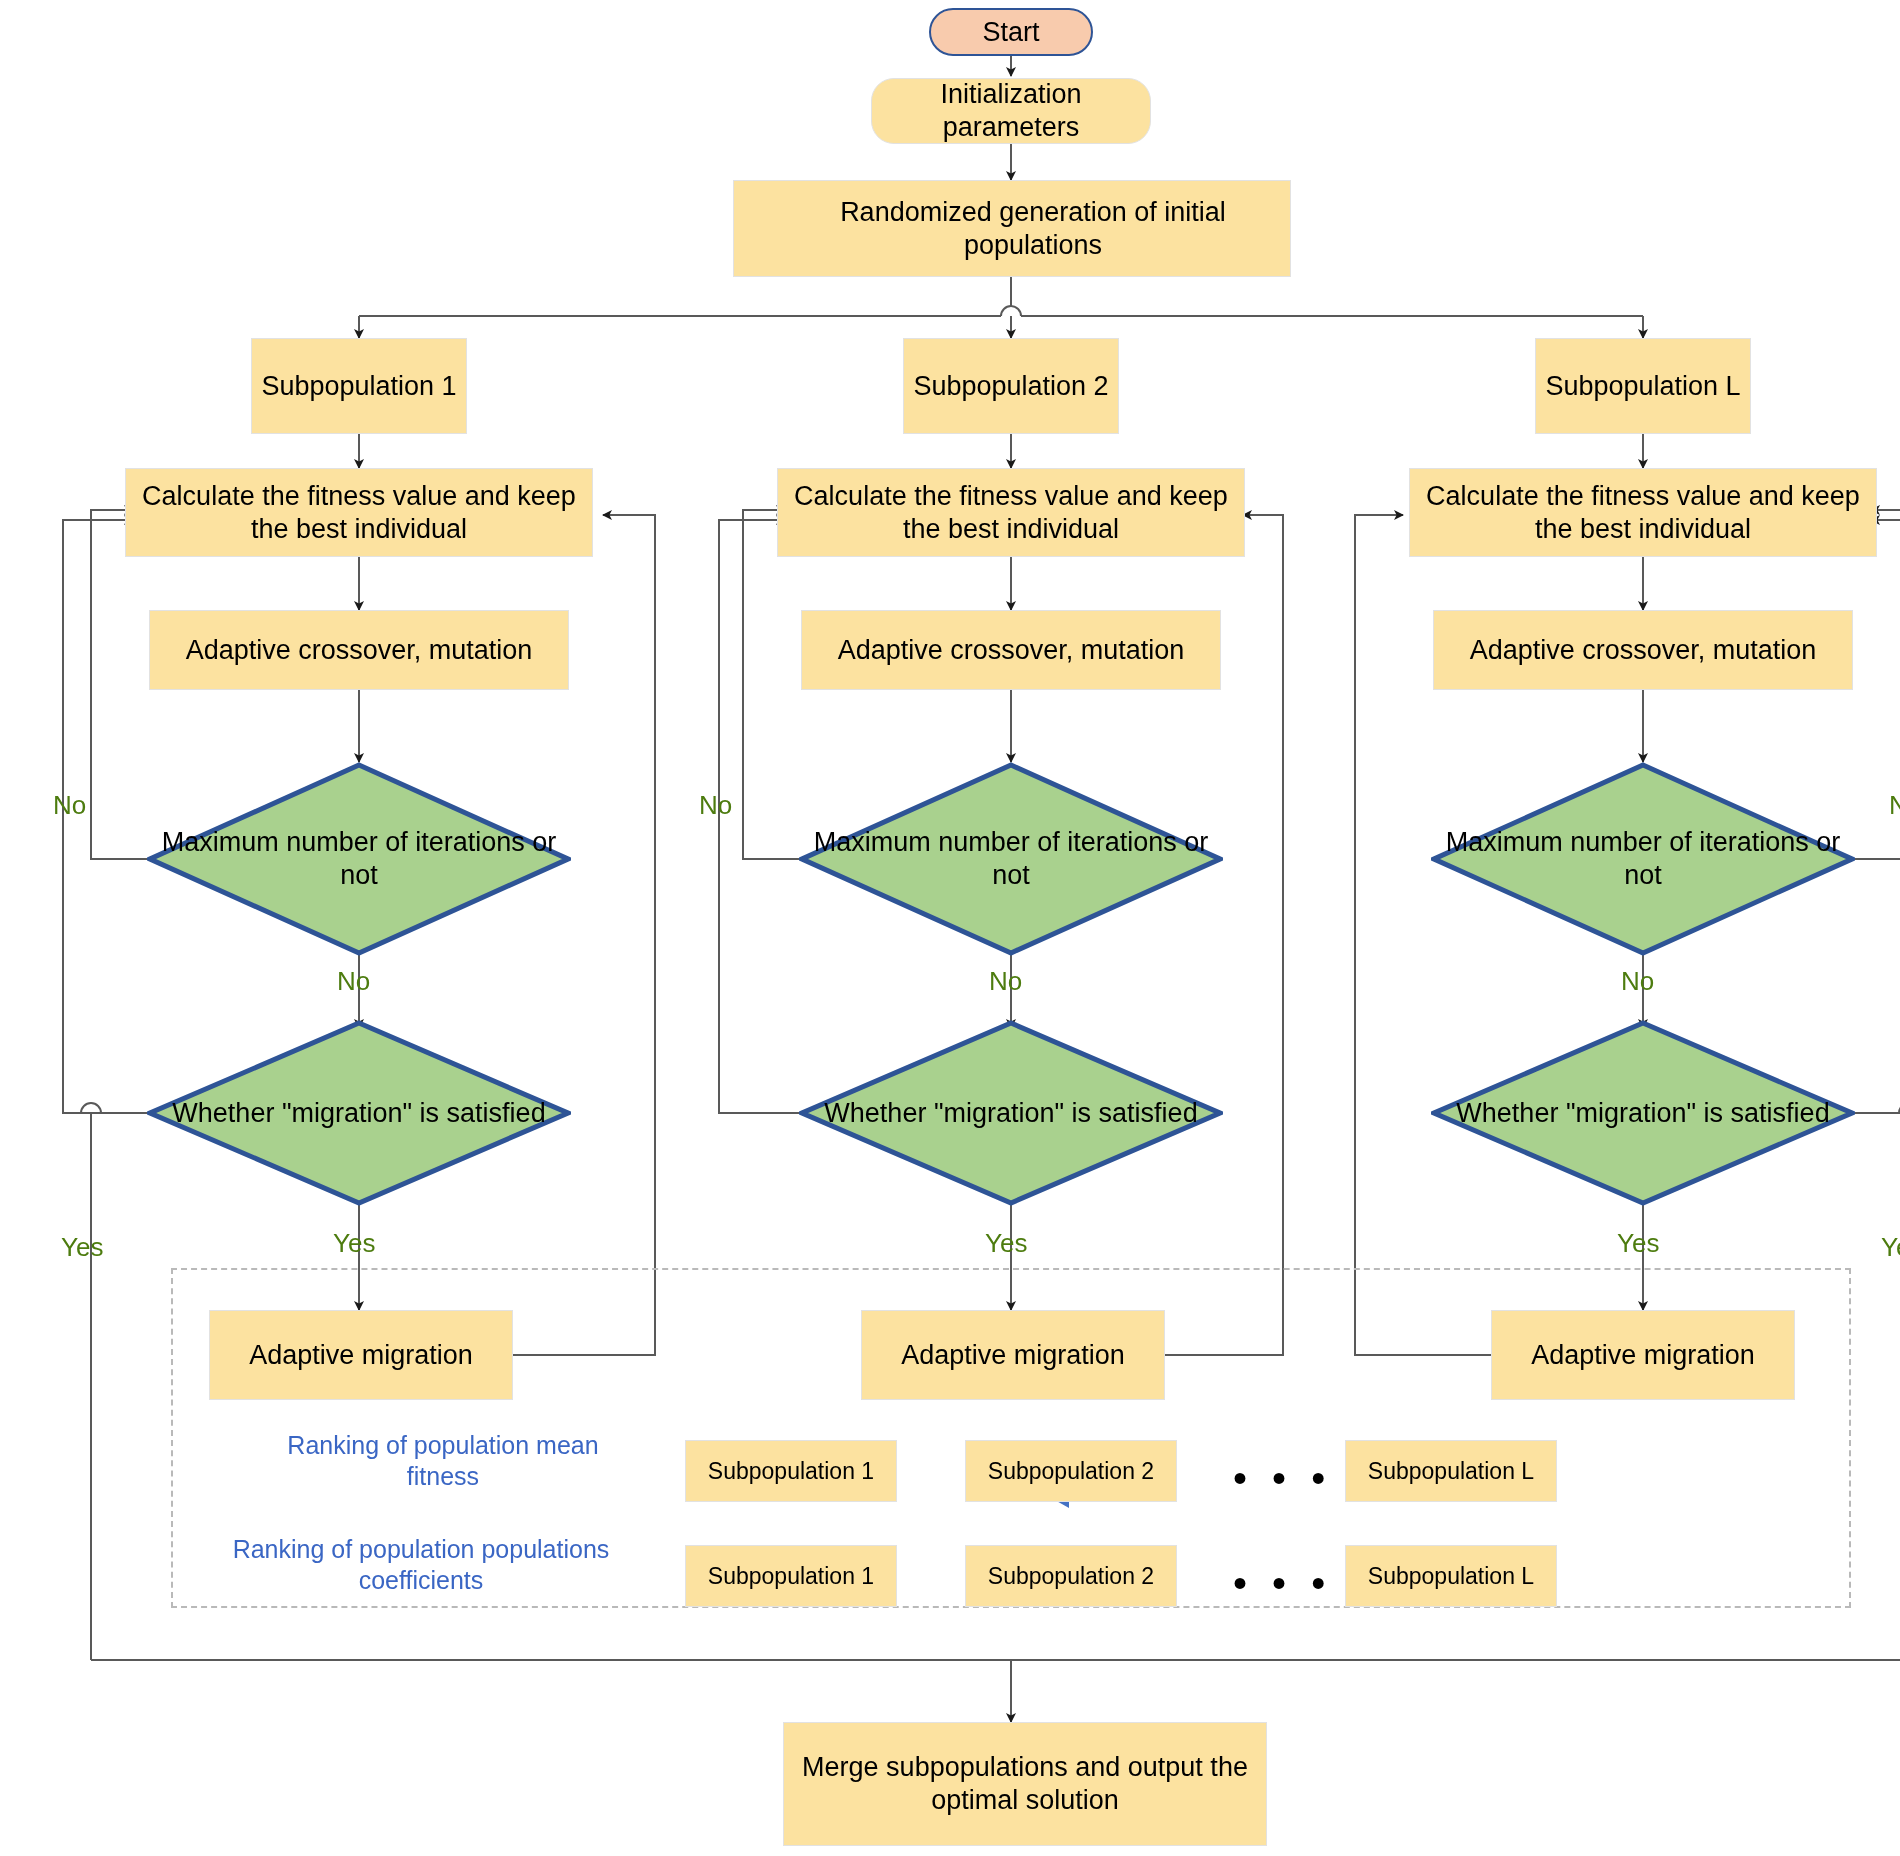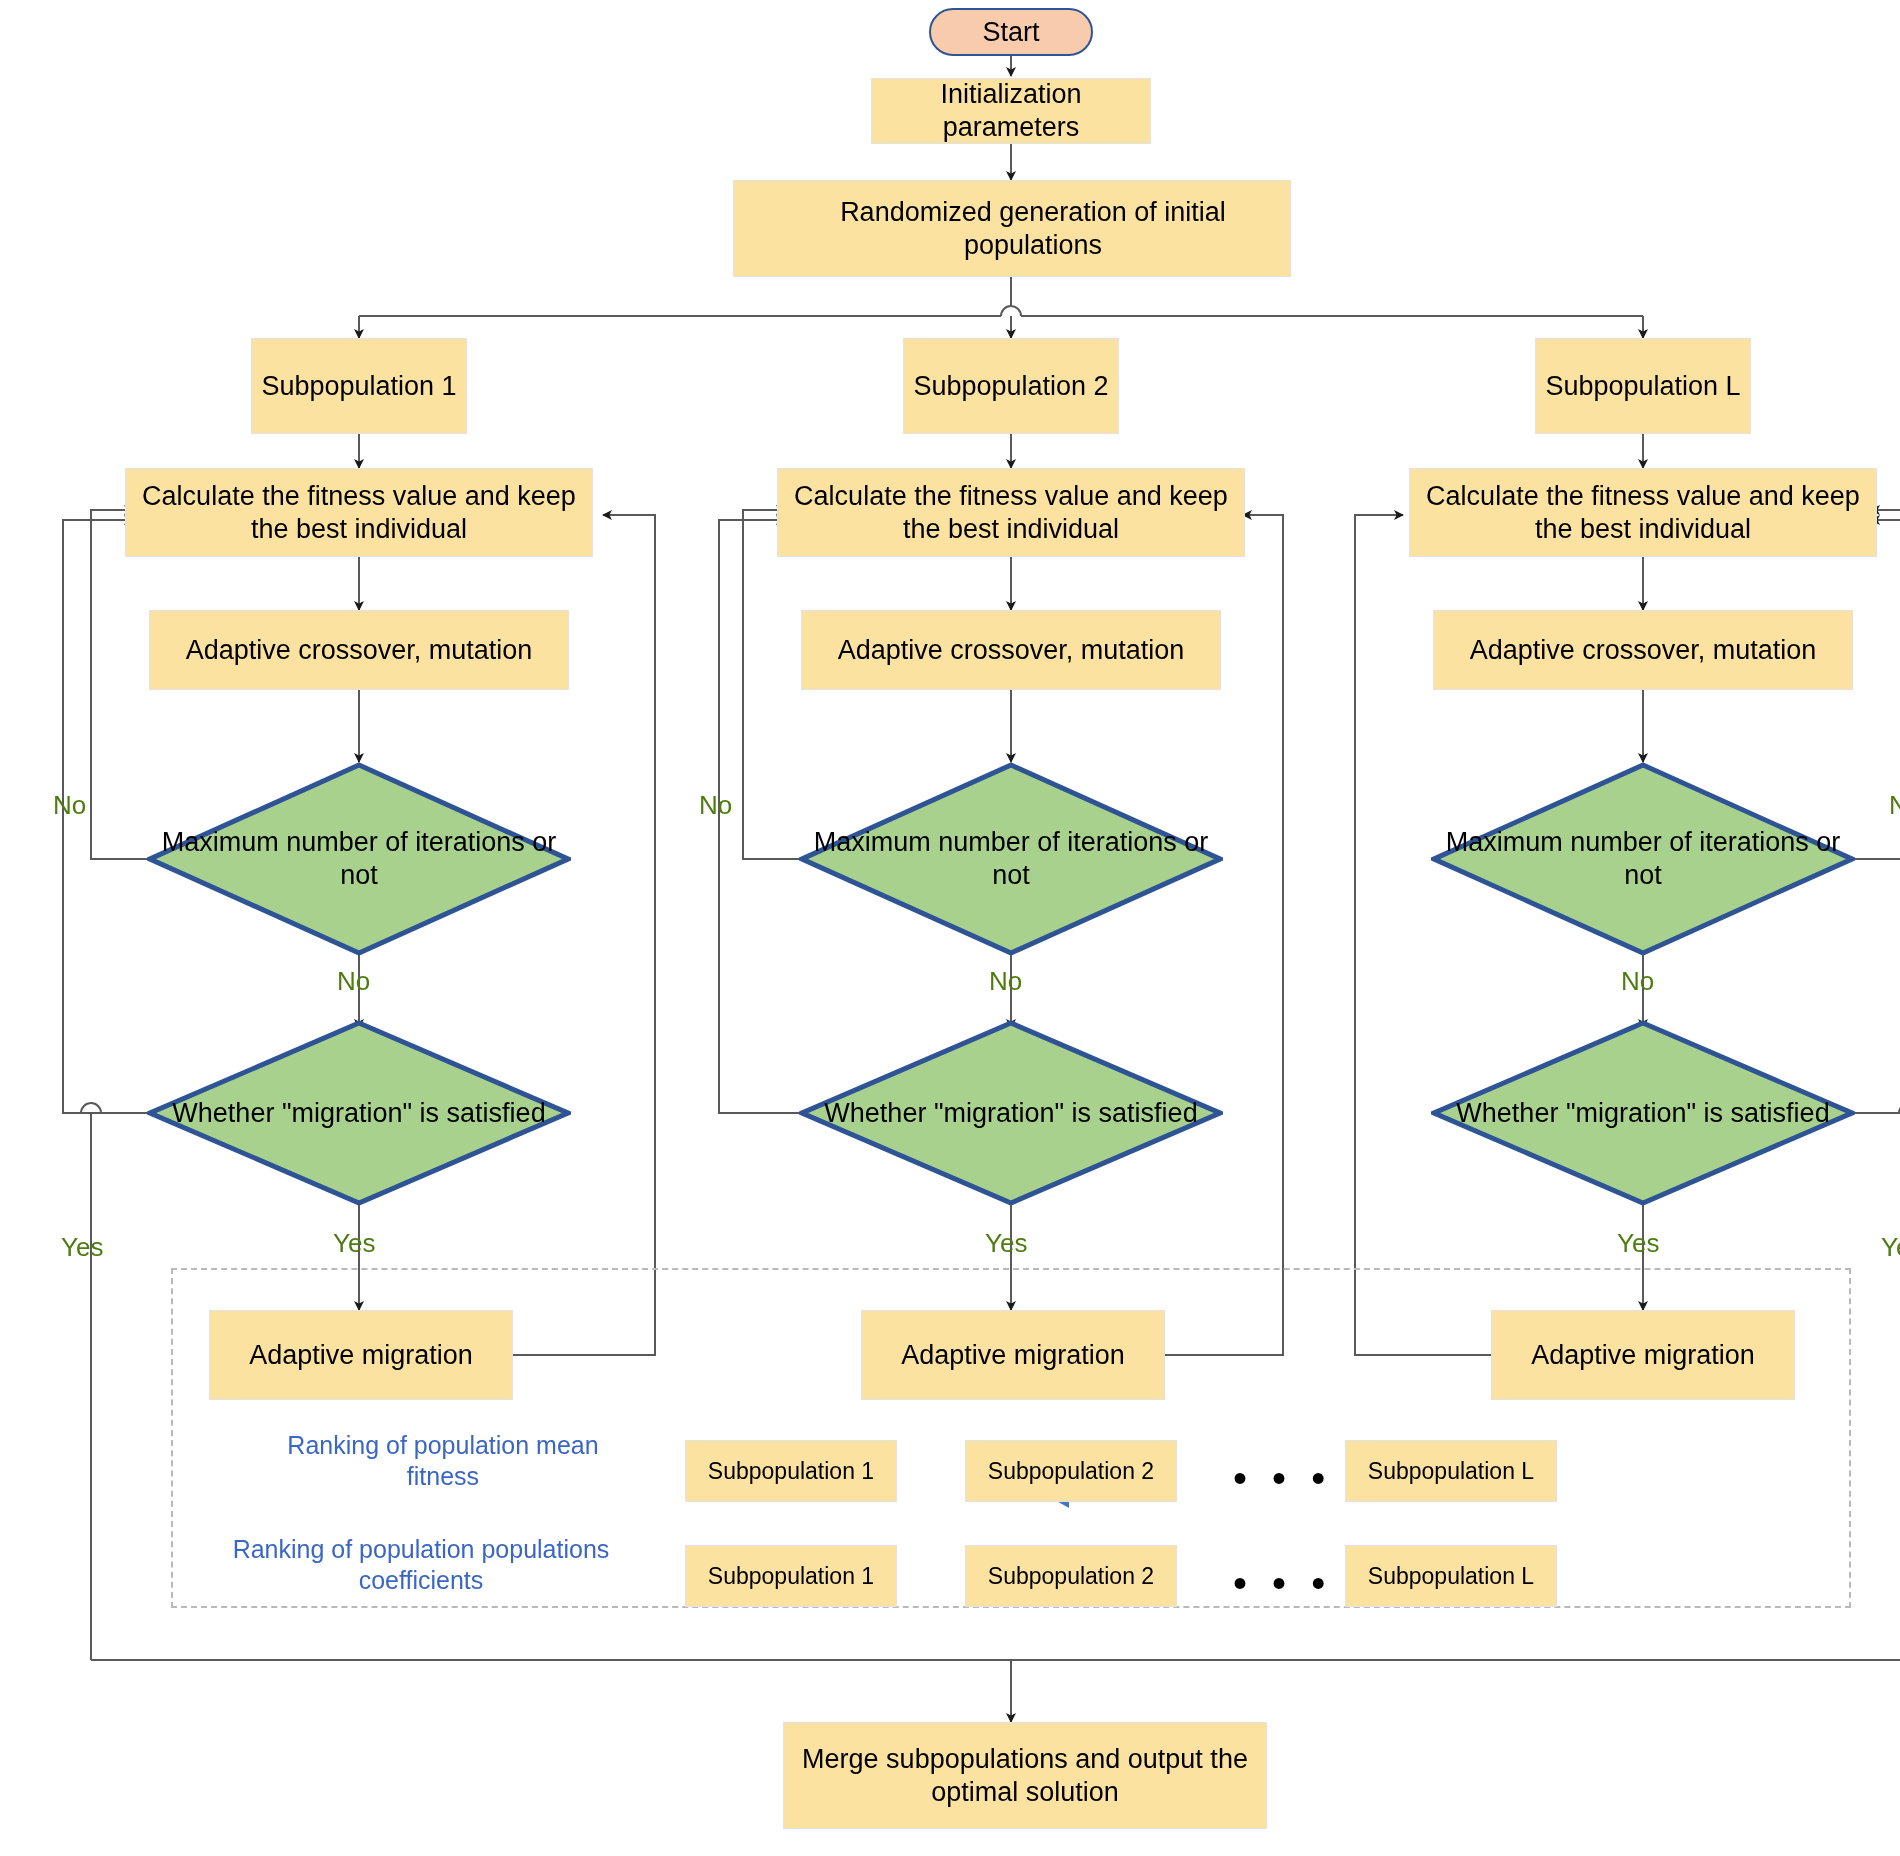--- a/index.html
+++ b/index.html
@@ -190,21 +190,21 @@
 
     <g>
       <path d="M1018,1470 L1018,1500" stroke="#4472C4" stroke-width="6" fill="none" marker-end="url(#ahblue)"></path>
     </g>
   </svg>
 
   <div class="dashed-zone" style="left:128px; top:1268px; width:1680px; height:340px;"></div>
 
   <div class="node start" style="left:886px; top:8px; width:164px; height:48px;">Start</div>
 
-  <div class="node proc" style="left:828px; top:78px; width:280px; height:66px;">Initialization parameters</div>
+  <div class="node proc" style="left:828px; top:78px; width:280px; height:66px;border-radius:23px;">Initialization parameters</div>
 
   <div class="node proc" style="left:690px; top:180px; width:558px; height:97px;padding-left:48px;">Randomized generation of initial populations</div>
 
   <div class="node proc" style="left:208px; top:338px; width:216px; height:96px;">Subpopulation 1</div>
 
   <div class="node proc" style="left:82px; top:468px; width:468px; height:89px;">Calculate the fitness value and keep the best individual</div>
 
   <div class="node proc" style="left:106px; top:610px; width:420px; height:80px;">Adaptive crossover, mutation</div>
 
   <div class="diamond-wrap" style="left:104px; top:762px; width:424px; height:194px;">
@@ -288,15 +288,15 @@
   <div class="node proc small" style="left:642px; top:1440px; width:212px; height:62px;">Subpopulation 1</div>
   <div class="node proc small" style="left:922px; top:1440px; width:212px; height:62px;">Subpopulation 2</div>
   <div class="dots" style="left:1190px; top:1458px;">• • •</div>
   <div class="node proc small" style="left:1302px; top:1440px; width:212px; height:62px;">Subpopulation L</div>
 
   <div class="node proc small" style="left:642px; top:1545px; width:212px; height:62px;">Subpopulation 1</div>
   <div class="node proc small" style="left:922px; top:1545px; width:212px; height:62px;">Subpopulation 2</div>
   <div class="dots" style="left:1190px; top:1563px;">• • •</div>
   <div class="node proc small" style="left:1302px; top:1545px; width:212px; height:62px;">Subpopulation L</div>
 
-  <div class="node proc" style="left:740px; top:1722px; width:484px; height:107px;">Merge subpopulations and output the optimal solution</div>
+  <div class="node proc" style="left:740px; top:1722px; width:484px; height:124px;">Merge subpopulations and output the optimal solution</div>
 
 </div>
 
 </body></html>

